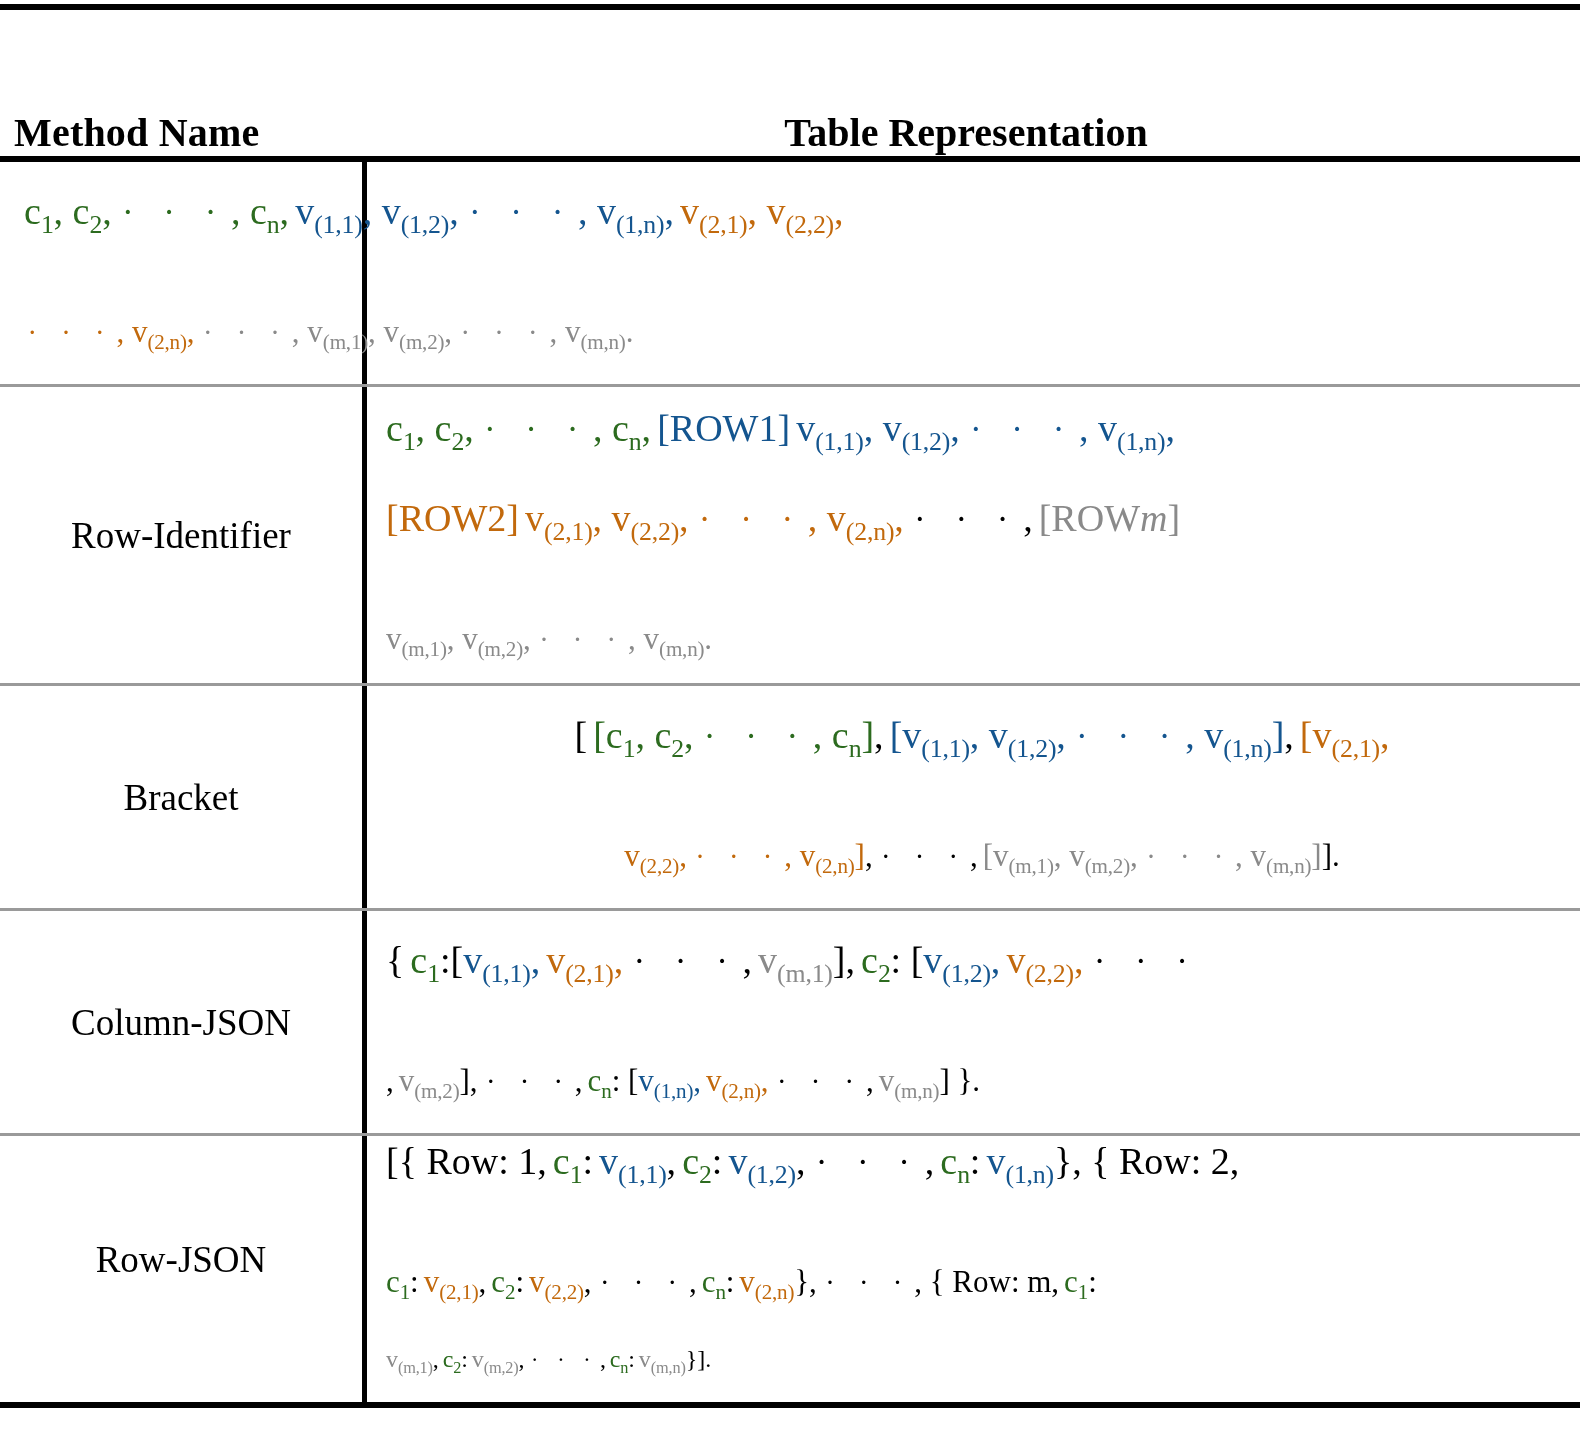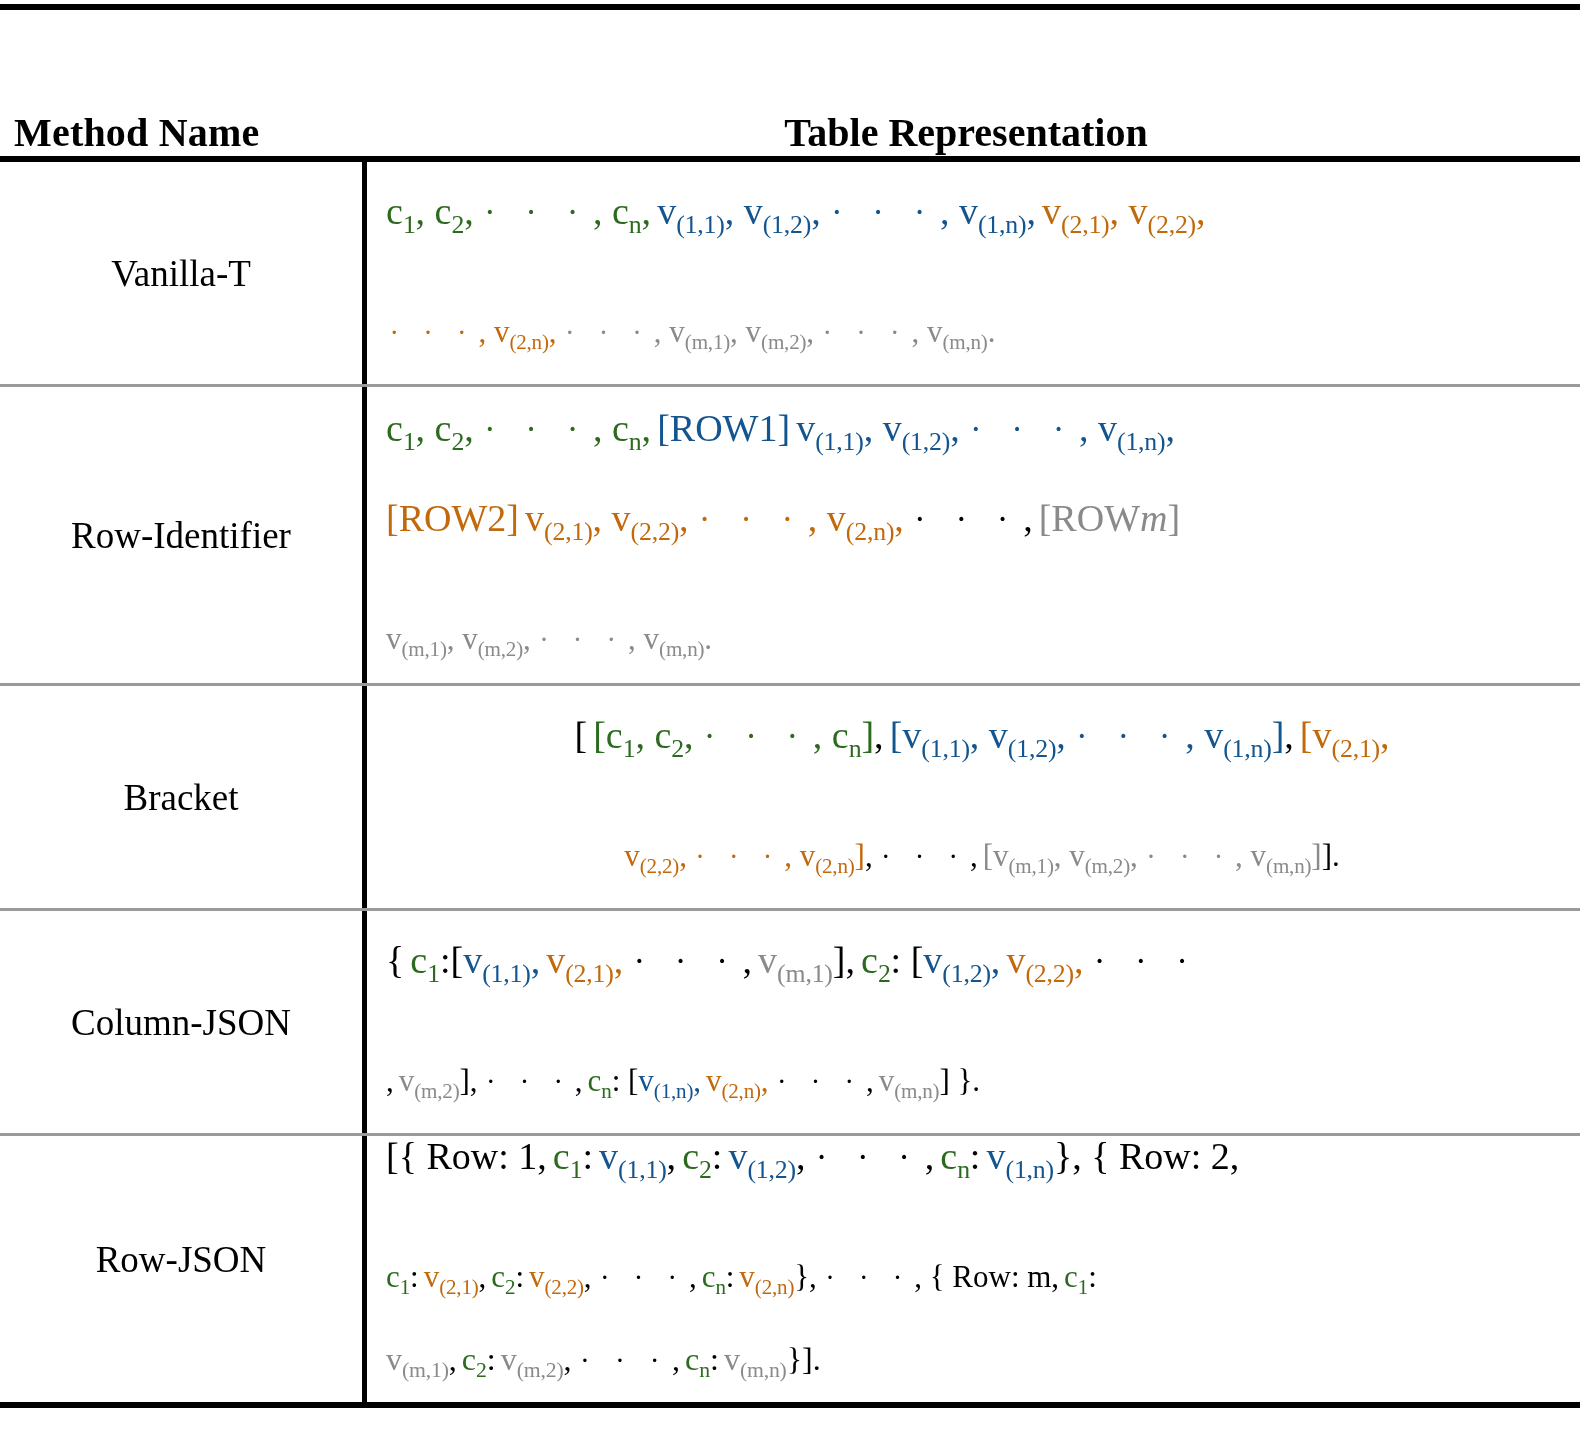--- a/index.html
+++ b/index.html
@@ -112,21 +112,21 @@
     overflow: hidden;
     white-space: nowrap;
     gap: 44px;
   }
   .line {
     line-height: 1.02;
     white-space: nowrap;
     font-size: 38px;
   }
   .line.small { font-size: 31px; margin-top: 34px; }
-  .line.tiny  { font-size: 32px; }
+  .line.tiny  { font-size: 24px; }
 
   
   .r0 { height: 222px; }
   .r1 { height: 296px; }
   .r2 { height: 222px; text-align: center; }
   .r3 { height: 222px; }
   .r4 { height: 246px; font-family: Liberation Serif, serif; }
 
   
   .c-col  { color: #2c6b1f; }   
@@ -161,21 +161,20 @@
     <div class="header-method">Method Name</div>
     <div class="header-table">Table Representation</div>
   </div>
 
   <div class="rule-head"></div>
   <div class="vline"></div>
 
   <div class="tbody">
 
     <div class="trow r0">
-      <div class="cell-name">Vanilla-T</div>
       <div class="cell-repr">
         <div class="line"><span class="c-col">c<span class="sub">1</span>, c<span class="sub">2</span>,</span><span class="sp"></span><span class="c-col dots">· · ·</span><span class="c-col">, c<span class="sub">n</span>,</span><span class="sp"></span><span class="c-r1">v<span class="sub">(1,1)</span>, v<span class="sub">(1,2)</span>,</span><span class="sp"></span><span class="c-r1 dots">· · ·</span><span class="c-r1">, v<span class="sub">(1,n)</span>,</span><span class="sp"></span><span class="c-r2">v<span class="sub">(2,1)</span>, v<span class="sub">(2,2)</span>,</span></div>
         <div class="line small"><span class="c-r2 dots">· · ·</span><span class="c-r2">, v<span class="sub">(2,n)</span>,</span><span class="sp"></span><span class="c-rm dots">· · ·</span><span class="c-rm">, v<span class="sub">(m,1)</span>, v<span class="sub">(m,2)</span>,</span><span class="sp"></span><span class="c-rm dots">· · ·</span><span class="c-rm">, v<span class="sub">(m,n)</span>.</span></div>
       </div>
     </div>
     <div class="rule-row"></div>
 
     <div class="trow r1">
       <div class="cell-name">Row-Identifier</div>
       <div class="cell-repr">

